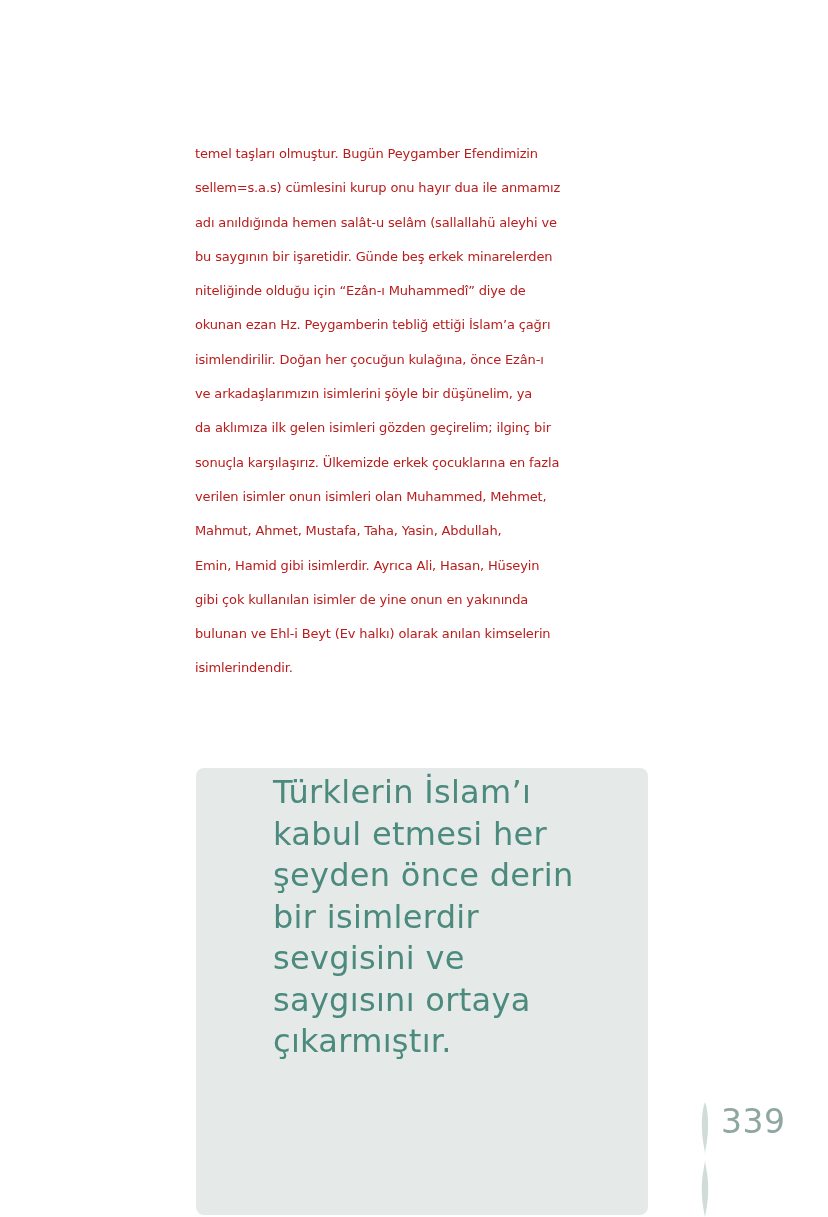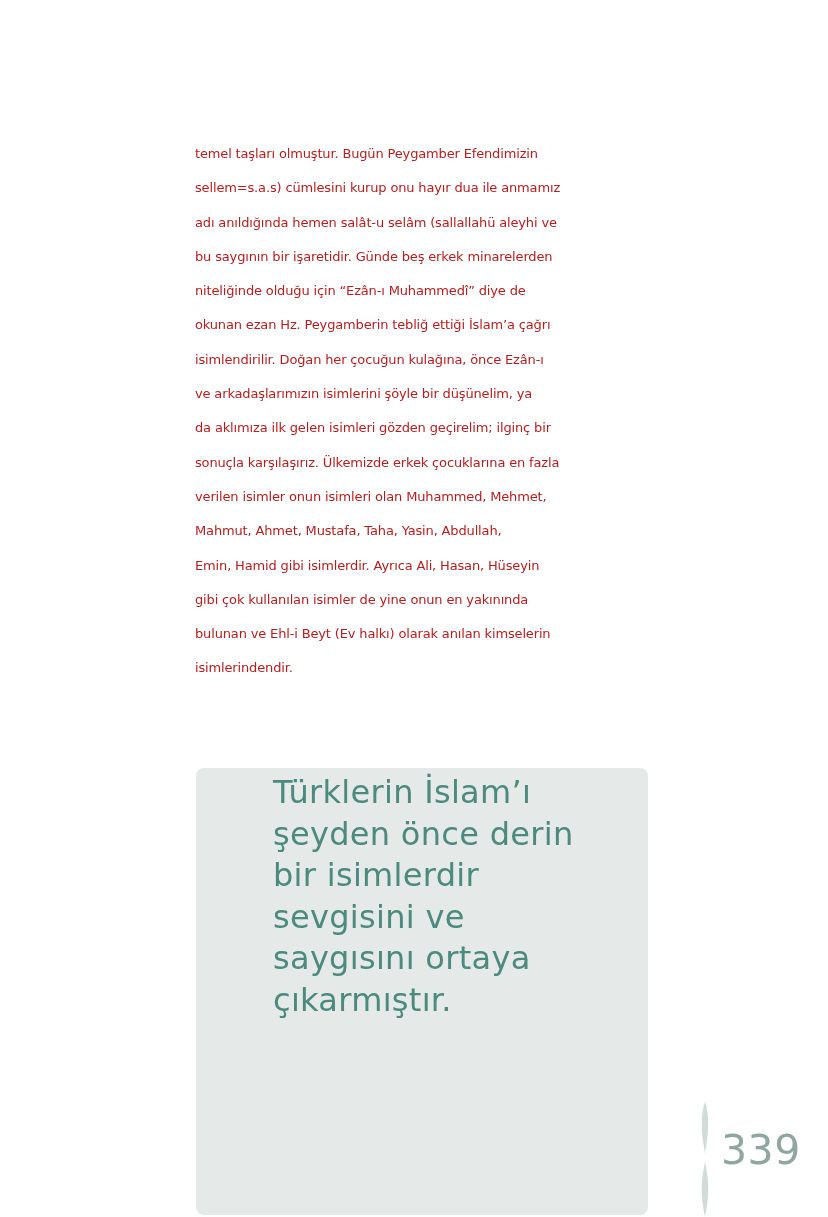--- a/index.html
+++ b/index.html
@@ -64,22 +64,22 @@
     .ornament {
       position: absolute;
       left: 696px;
       top: 1102px;
       width: 18px;
       height: 115px;
     }
     .page-number {
       position: absolute;
       left: 721px;
-      top: 1132px;
-      font-size: 41px;
+      top: 1104px;
+      font-size: 33px;
       line-height: 36px;
       color: #8fa6a1;
       letter-spacing: 0.5px;
     }
   </style>
 </head>
 <body>
 
 <div class="page">
 
@@ -98,20 +98,21 @@
     <li class="body-line">Mahmut, Ahmet, Mustafa, Taha, Yasin, Abdullah,</li>
     <li class="body-line">Emin, Hamid gibi isimlerdir. Ayrıca Ali, Hasan, Hüseyin</li>
     <li class="body-line">gibi çok kullanılan isimler de yine onun en yakınında</li>
     <li class="body-line">bulunan ve Ehl-i Beyt (Ev halkı) olarak anılan kimselerin</li>
     <li class="body-line">isimlerindendir.</li>
   </ul>
 
   <div class="pullquote-box">
     <ul class="pullquote">
       <li class="pullquote-line">Türklerin İslam’ı</li>
+      <li class="pullquote-line">kabul etmesi her</li>
       <li class="pullquote-line">şeyden önce derin</li>
       <li class="pullquote-line">bir isimlerdir</li>
       <li class="pullquote-line">sevgisini ve</li>
       <li class="pullquote-line">saygısını ortaya</li>
       <li class="pullquote-line">çıkarmıştır.</li>
     </ul>
   </div>
 
   <svg class="ornament" viewBox="0 0 18 115" xmlns="http://www.w3.org/2000/svg">
     <path d="M9 0 C13 10, 13 30, 10 45 C9 50, 9 52, 9 55 C9 58, 9 60, 10 65 C14 85, 12 100, 9 115 C6 100, 4 85, 8 65 C9 60, 9 58, 9 55 C9 52, 9 50, 8 45 C5 30, 5 10, 9 0 Z" fill="#cfdcd9"></path>

